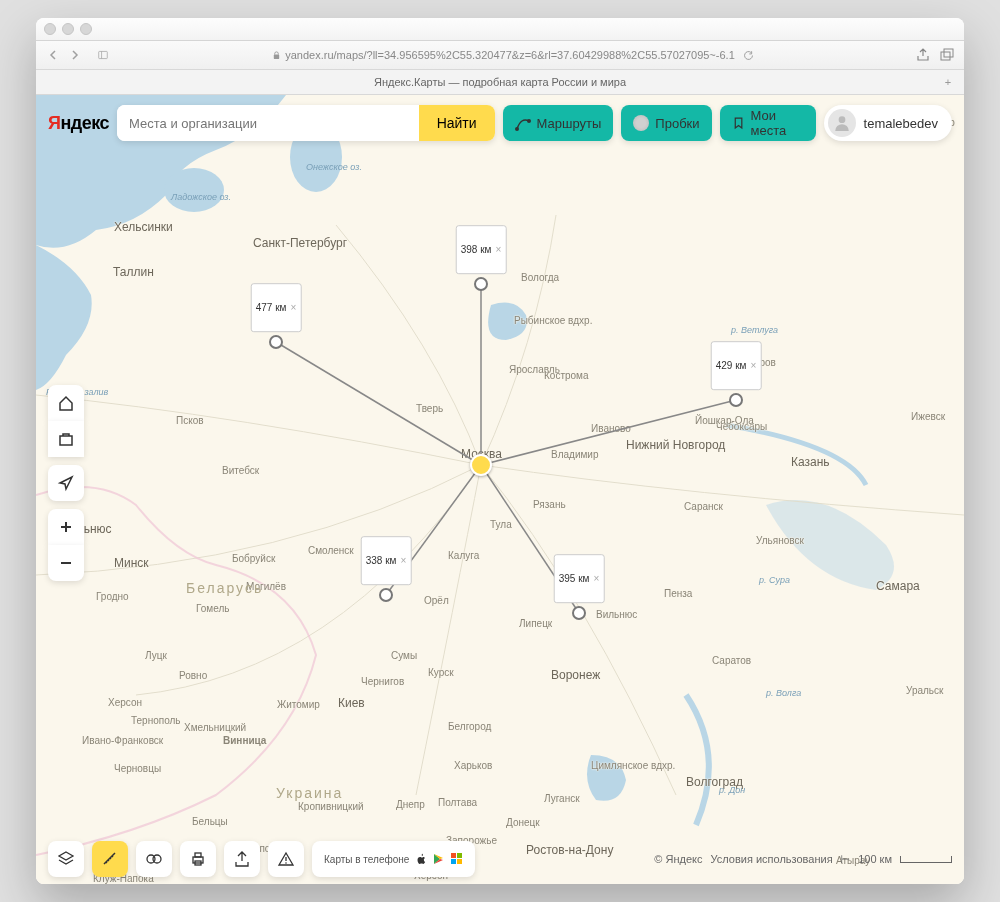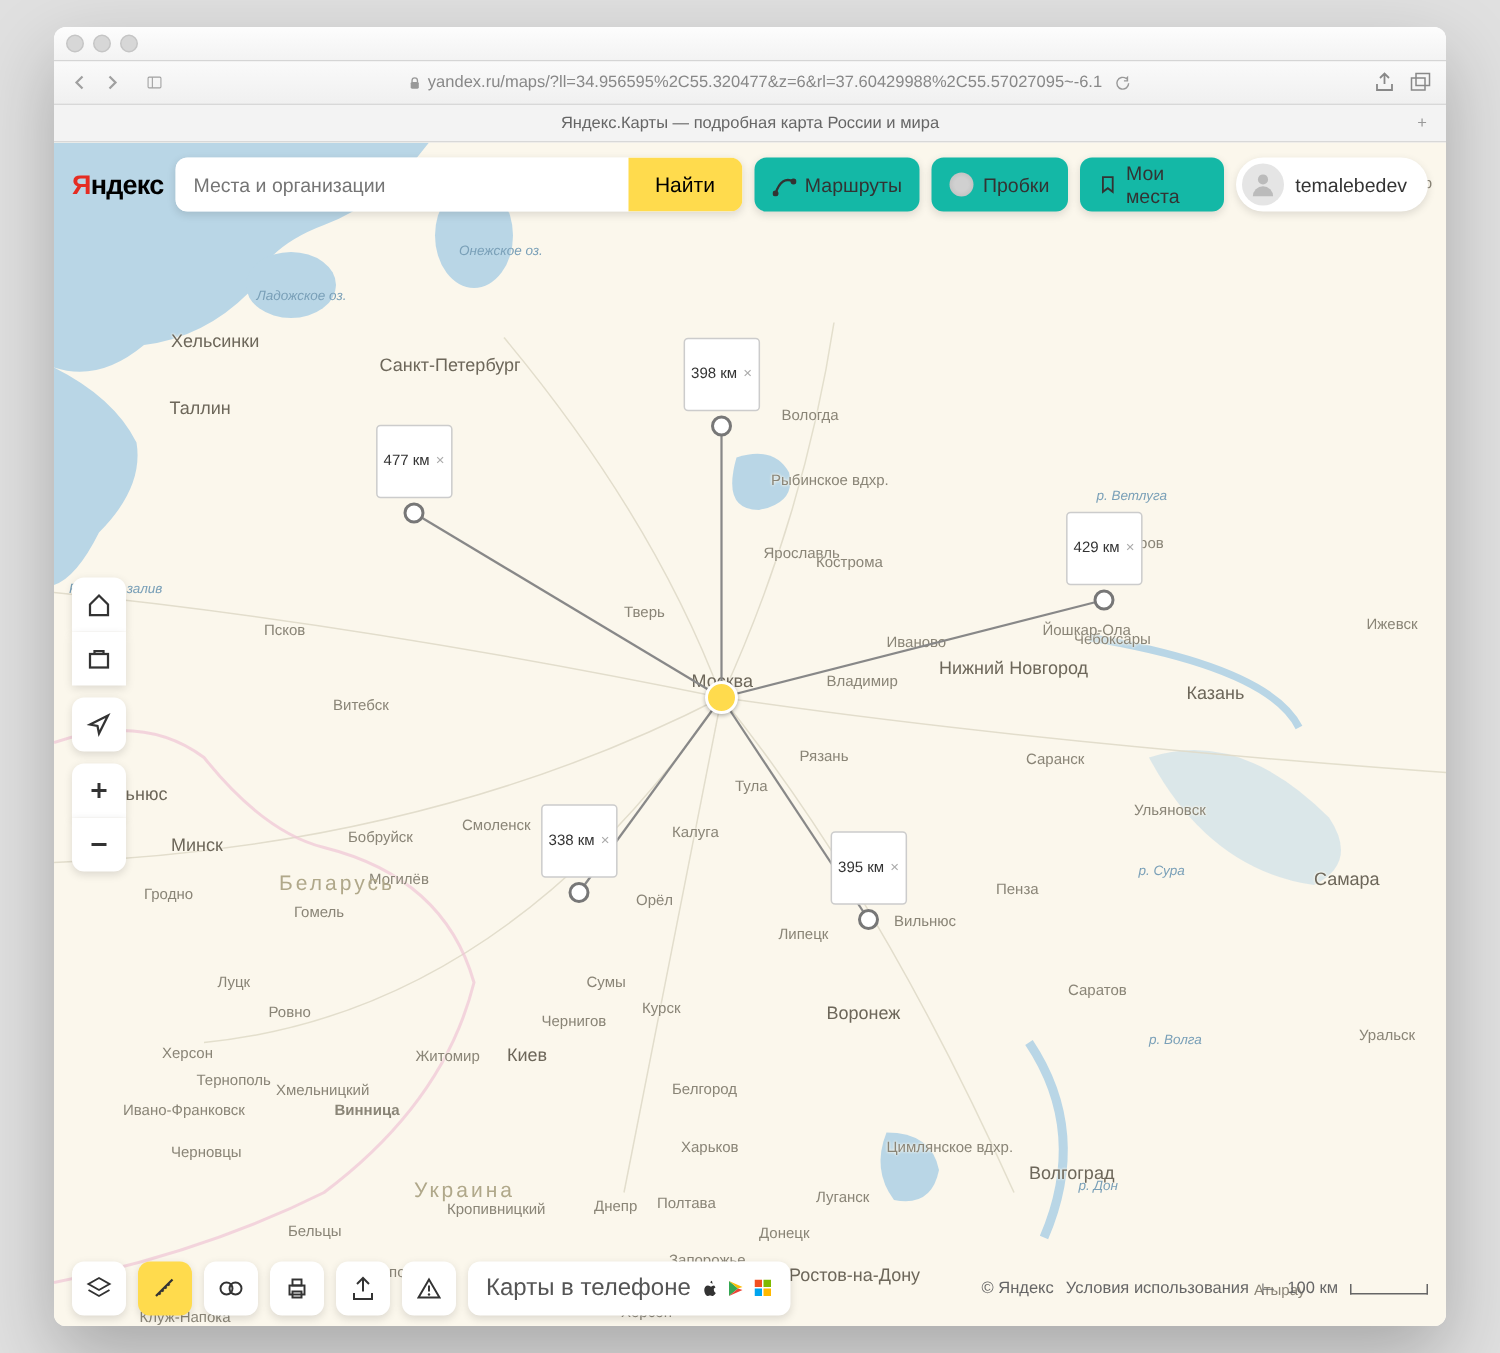--- a/index.html
+++ b/index.html
@@ -33,21 +33,21 @@
 .side-tools{position:absolute;left:12px;top:290px;display:flex;flex-direction:column;gap:0;z-index:40}
 .tool-btn{width:36px;height:36px;background:#fff;display:flex;align-items:center;justify-content:center;box-shadow:0 2px 6px rgba(0,0,0,.12);cursor:pointer}
 .tool-btn:first-child{border-radius:8px 8px 0 0}
 .tool-btn:last-child{border-radius:0 0 8px 8px}
 .tool-btn.solo{border-radius:8px;margin-top:8px}
 .tool-btn svg{width:18px;height:18px;color:#333}
 .bottom-bar{position:absolute;bottom:10px;left:12px;right:12px;display:flex;align-items:center;gap:8px;z-index:40;font-size:12px;color:#555}
 .sq-btn{width:36px;height:36px;background:#fff;border-radius:8px;box-shadow:0 2px 6px rgba(0,0,0,.12);display:flex;align-items:center;justify-content:center;cursor:pointer}
 .sq-btn.yellow{background:#ffdb4d}
 .sq-btn svg{width:18px;height:18px;color:#333}
-.mobile-pill{background:#fff;border-radius:8px;box-shadow:0 2px 6px rgba(0,0,0,.12);height:36px;display:flex;align-items:center;padding:0 12px;gap:6px;font-size:16px}
+.mobile-pill{background:#fff;border-radius:8px;box-shadow:0 2px 6px rgba(0,0,0,.12);height:36px;display:flex;align-items:center;padding:0 12px;gap:6px;font-size:10px}
 .store-ico{width:12px;height:12px}
 .scale-box{margin-left:auto;display:flex;align-items:center;gap:8px;font-size:11px;color:#666}
 .scale-line{width:50px;height:6px;border:1px solid #666;border-top:0}
 .copyright{font-size:11px;color:#666}
 .city-label{position:absolute;font-size:10px;color:#8a8577;white-space:nowrap;pointer-events:none;text-shadow:0 0 2px #fbf7ec,0 0 2px #fbf7ec}
 .city-label.big{font-size:12px;color:#6d675a;font-weight:500}
 .country-label{position:absolute;font-size:14px;color:#b0a88a;pointer-events:none;letter-spacing:2px}
 .water-label{position:absolute;font-size:9px;color:#7aa0b8;font-style:italic;pointer-events:none}
 .ruler-pt{position:absolute;width:10px;height:10px;border:2px solid #777;background:#fff;border-radius:50%;transform:translate(-50%,-50%);z-index:30}
 .ruler-center{position:absolute;width:18px;height:18px;background:#ffdb4d;border:2px solid #fff;border-radius:50%;transform:translate(-50%,-50%);z-index:31;box-shadow:0 1px 3px rgba(0,0,0,.3)}

